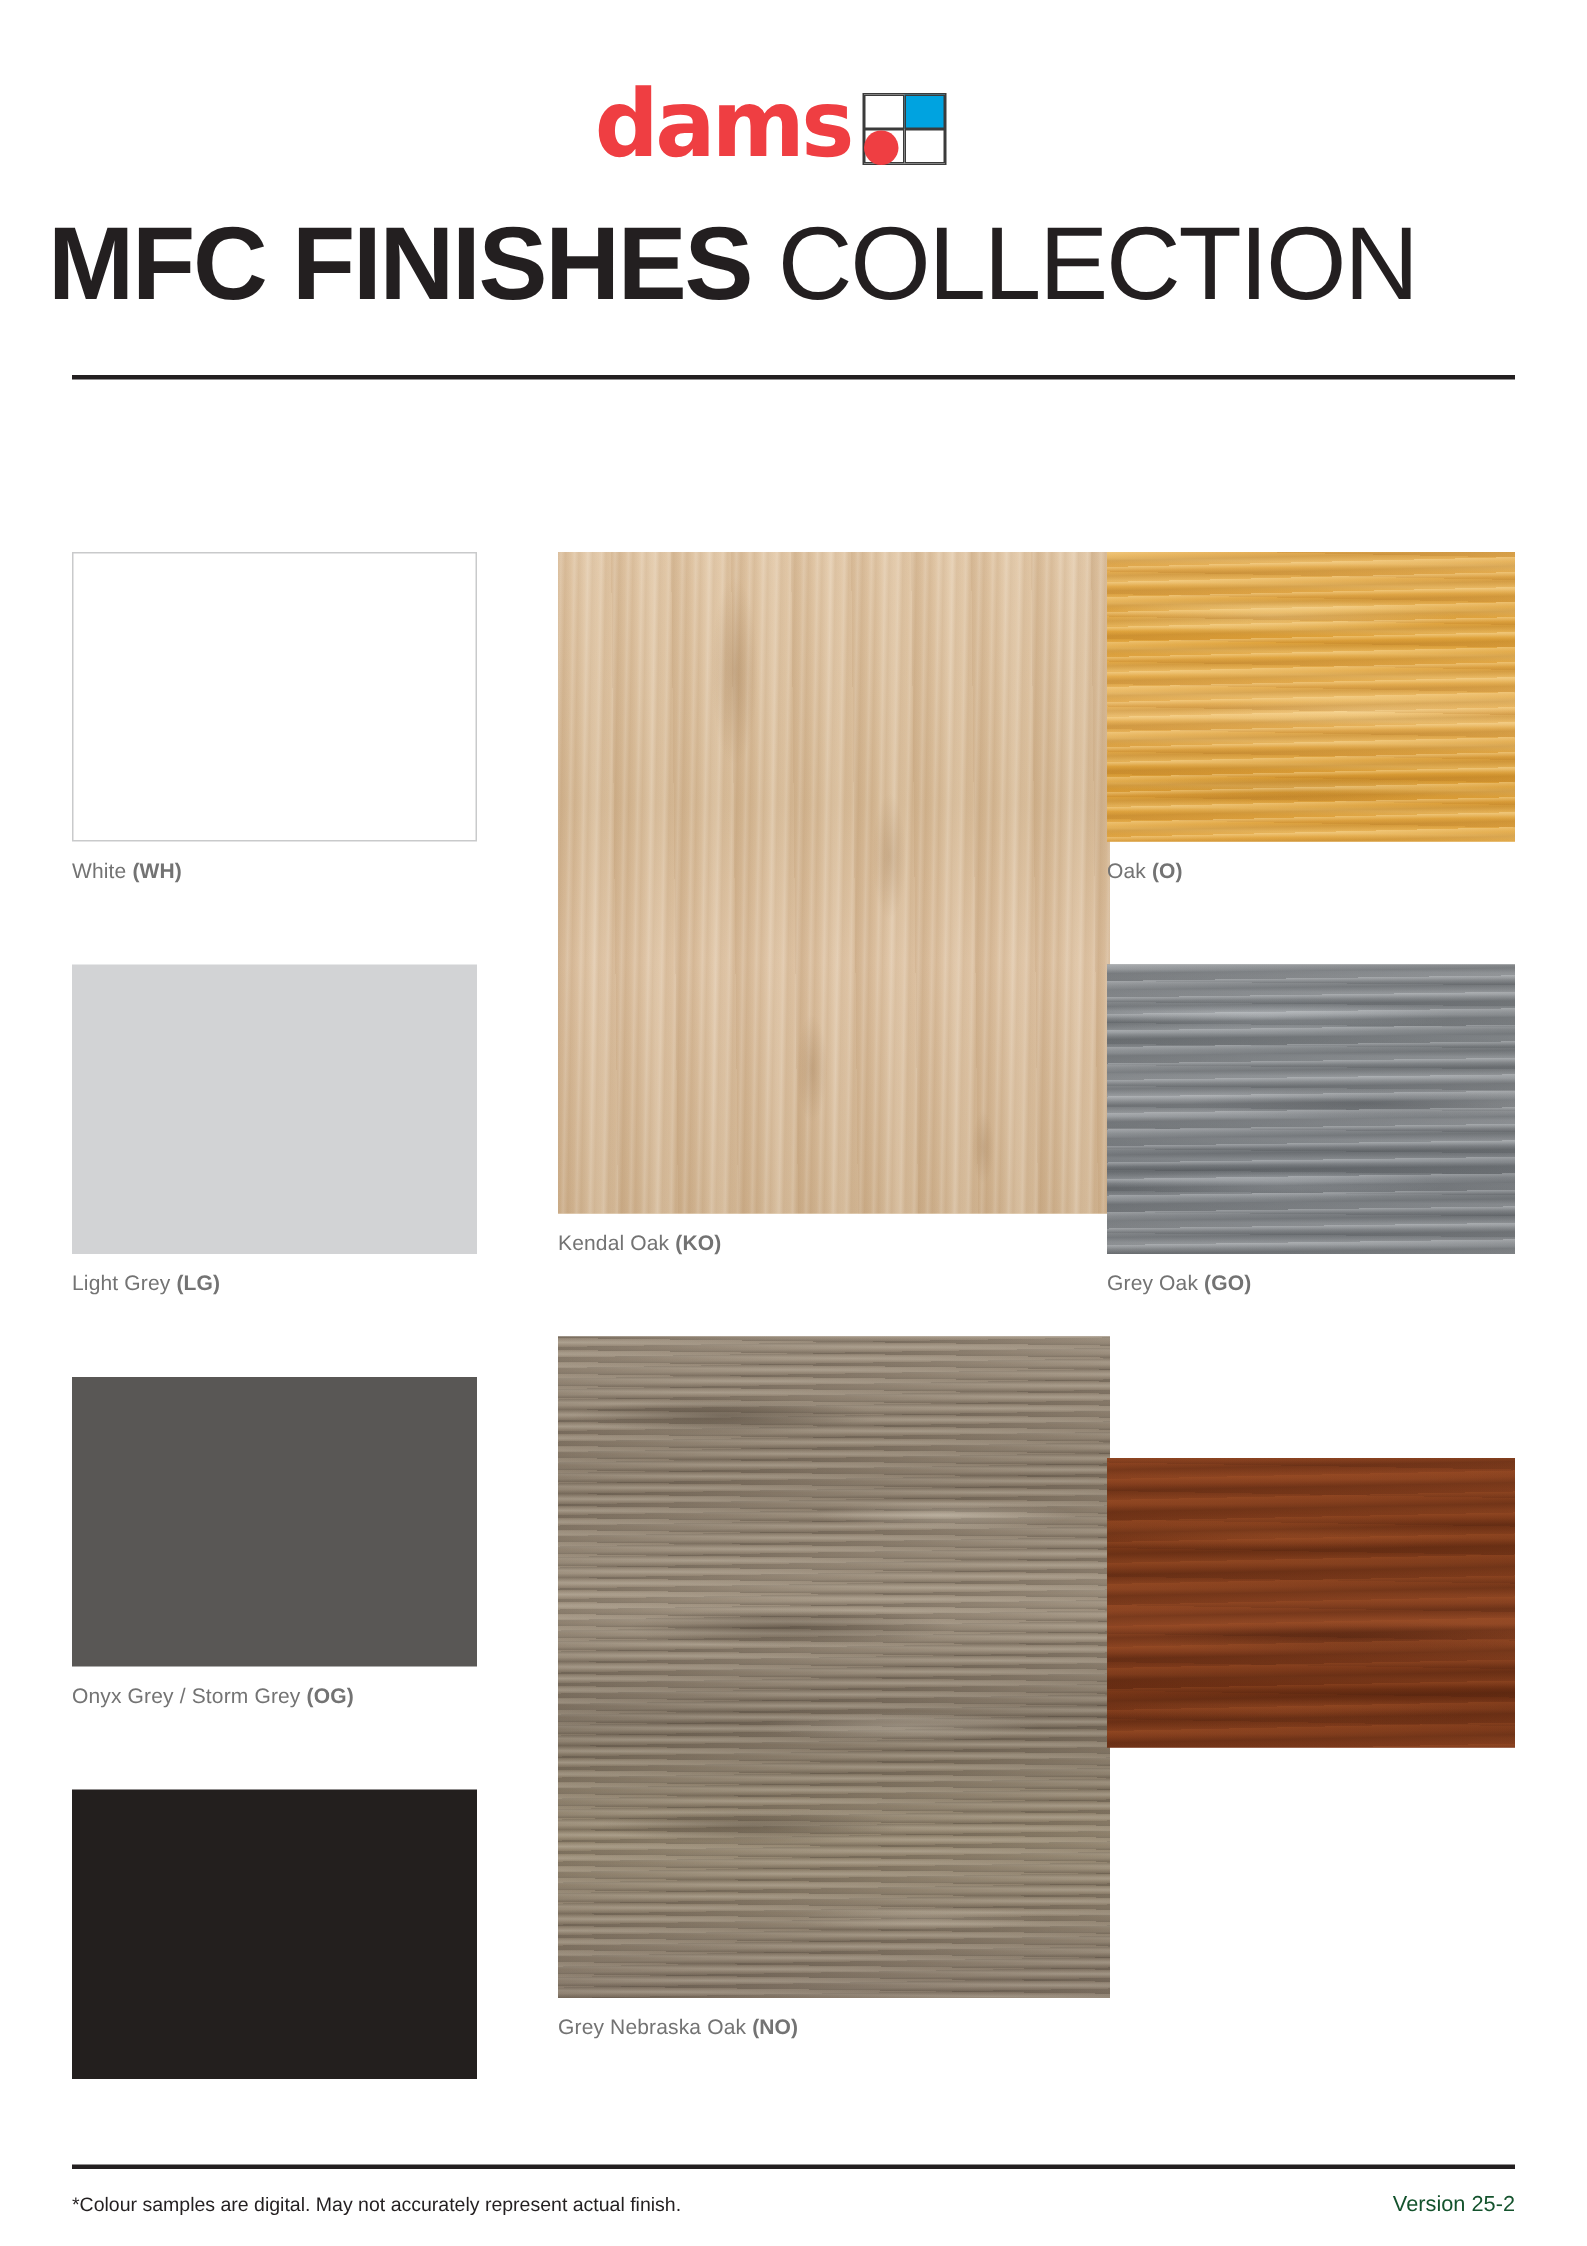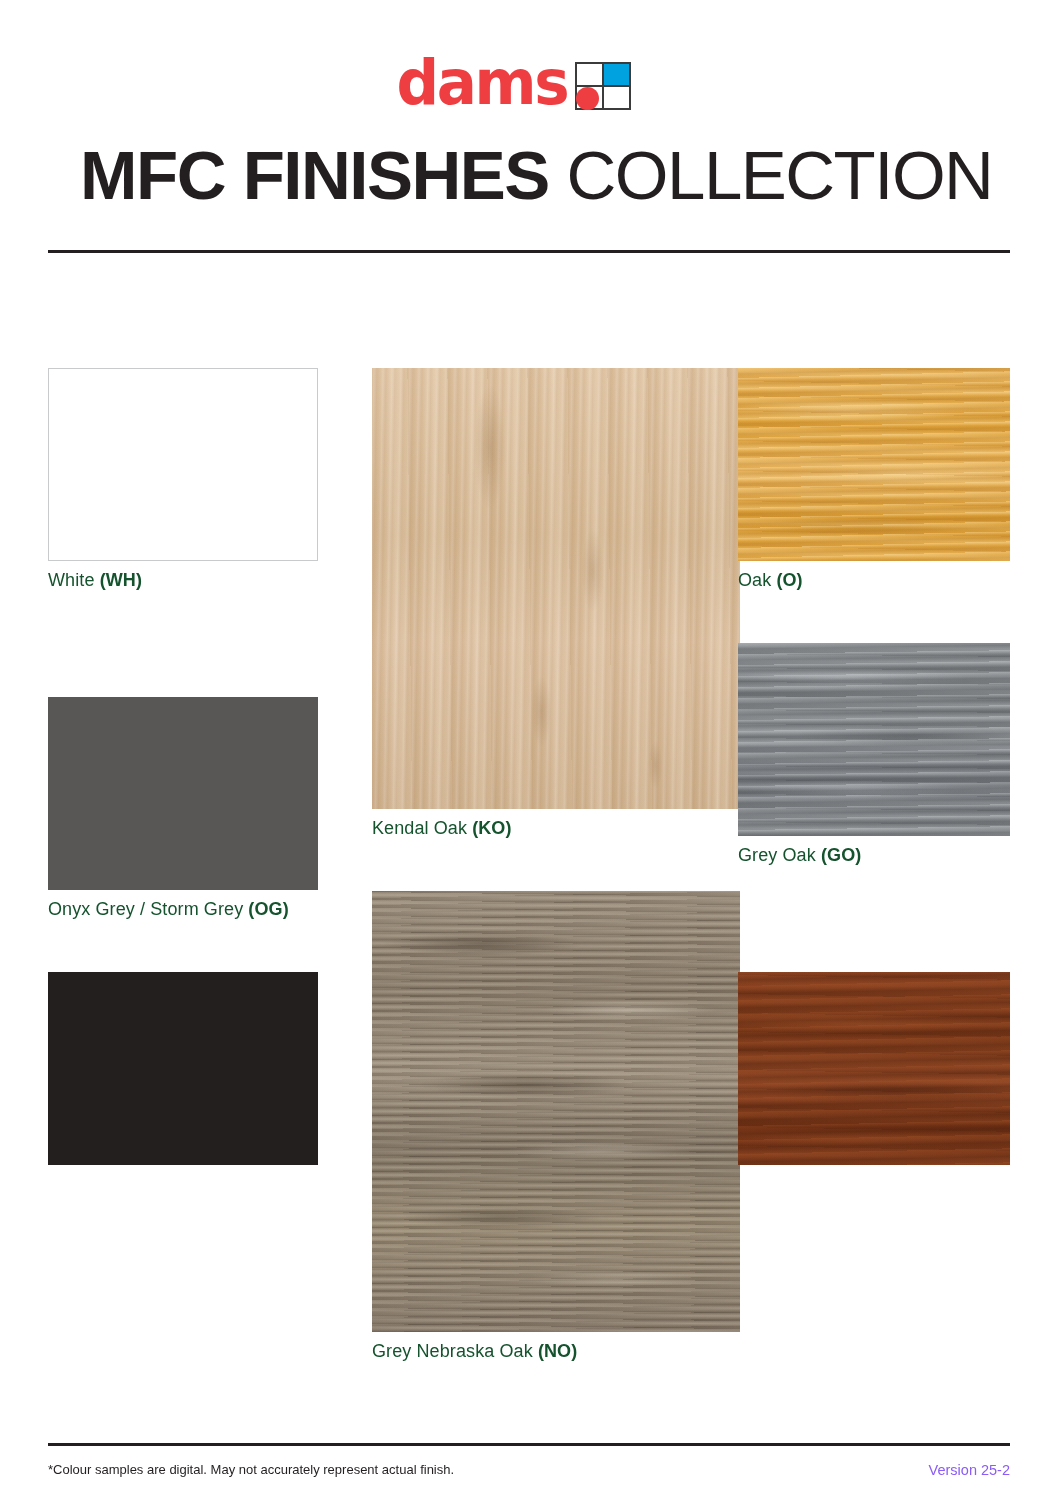--- a/index.html
+++ b/index.html
@@ -61,28 +61,27 @@
     position: absolute;
     left: 50%; top: 50%;
     width: 23px; height: 23px;
     margin-left: -13px; margin-top: -11px;
     border-radius: 50%;
     background: #ef3e42;
   }
 
   .page-title {
     margin-top: 24px;
-    padding: 0 50px;
+    padding: 0 32px;
     font-family: "Liberation Sans", sans-serif;
     font-size: 69px;
     line-height: 76px;
     letter-spacing: -1.5px;
     color: #231f20;
     white-space: nowrap;
-    margin-left: 30px;
   }
   .page-title .bold { font-weight: bold; }
   .page-title .light { font-weight: normal; }
 
   .rule {
     position: absolute;
     left: 48px;
     width: 962px;
     height: 3px;
     background: #231f20;
@@ -103,23 +102,23 @@
   .col-right  { left: 690px; width: 272px; }
 
   .swatch-item { position: relative; }
   .swatch {
     width: 100%;
     position: relative;
     overflow: hidden;
   }
   .swatch.bordered { border: 1px solid #c9cacb; }
   .caption {
-    font-size: 18px;
+    font-size: 14px;
     line-height: 18px;
-    color: #14532d;
+    color: #737373;
     padding-top: 10px;
     letter-spacing: 0.1px;
     white-space: nowrap;
   }
   .caption .code { font-weight: bold; }
 
   
   .s-white  { height: 193px; }
   .s-lgrey  { height: 193px; }
   .s-ogrey  { height: 193px; }
@@ -280,21 +279,21 @@
     align-items: flex-start;
   }
   .footer-note {
     font-size: 13px;
     line-height: 16px;
     color: #231f20;
   }
   .footer-version {
     font-size: 14.5px;
     line-height: 16px;
-    color: #8b5cf6;
+    color: #14532d;
   }
 </style>
 </head>
 <body>
 
 <div class="header">
 
   <div class="logo-wrap">
     <span class="logo-text">dams</span>
     <span class="logo-mark">
@@ -317,20 +316,25 @@
   <div class="col col-left">
 
     <div class="swatch-item">
       <div class="swatch s-white fill-white bordered"></div>
       <div class="caption"><span>White</span>
         <span class="code">(WH)</span></div>
     </div>
 
     <div class="gap-left"></div>
 
+    <div class="swatch-item">
+      <div class="swatch s-lgrey fill-lightgrey"></div>
+      <div class="caption"><span>Light Grey</span>
+        <span class="code">(LG)</span></div>
+    </div>
 
     <div class="gap-left"></div>
 
     <div class="swatch-item">
       <div class="swatch s-ogrey fill-onyxgrey"></div>
       <div class="caption"><span>Onyx Grey / Storm Grey</span>
         <span class="code">(OG)</span></div>
     </div>
 
     <div class="gap-left"></div>

